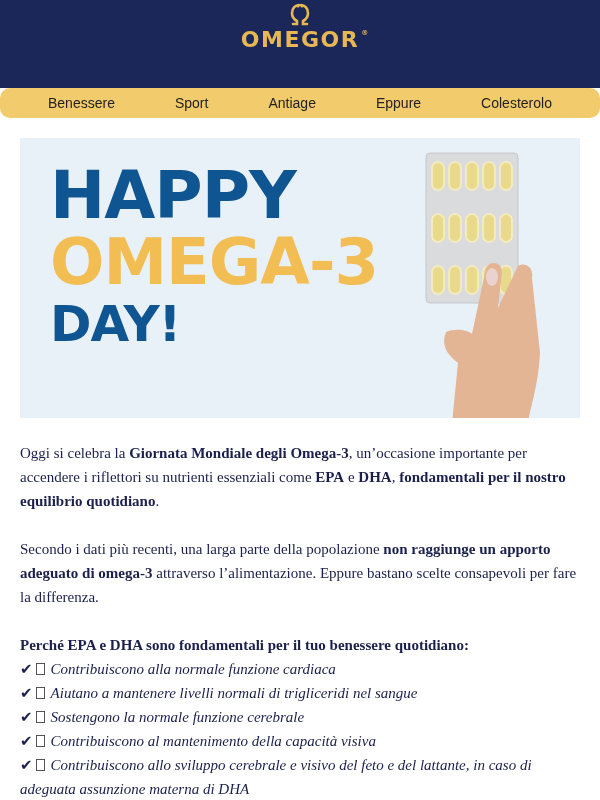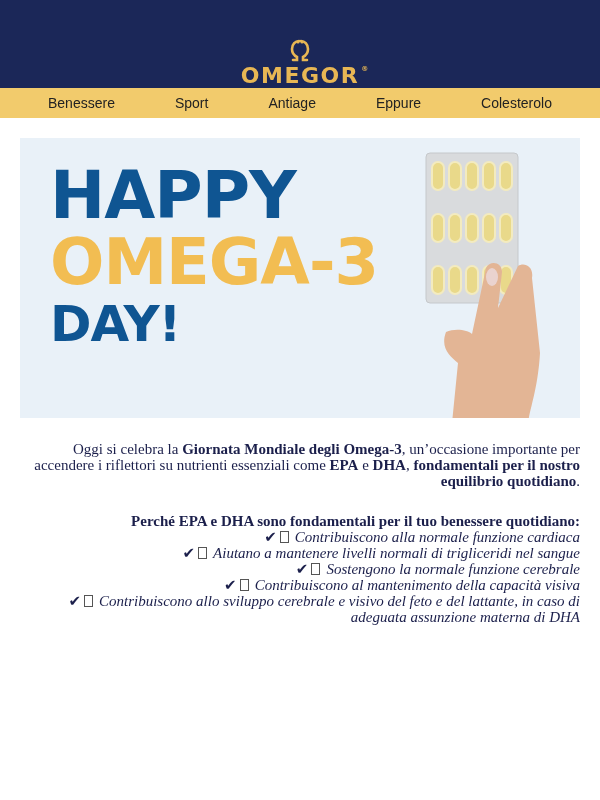--- a/index.html
+++ b/index.html
@@ -1,53 +1,54 @@
 <!DOCTYPE html>
 <html><head>
 <meta charset="utf-8">
 <style>
   * { box-sizing: border-box; margin: 0; padding: 0; }
   html, body { width: 600px; height: 800px; overflow: hidden; background: #ffffff; }
   body { font-family: "Liberation Serif", serif; color: #1b1f4b; }
 
   .header {
     width: 600px; height: 88px; background: #1b2758;
-    display: flex; flex-direction: column; align-items: center; justify-content: flex-end;
+    display: flex; flex-direction: column; align-items: center; justify-content: flex-start;
   }
   .logo-omega { width: 22px; height: 24px; margin-top: 2px; }
   .logo-text {
     font-family: "DejaVu Sans", sans-serif; font-weight: bold;
     color: #e8b754; font-size: 22px; letter-spacing: 1.5px; margin-top: 1px;
     position: relative;
   }
   .logo-reg { font-size: 7px; position: absolute; top: 2px; right: -9px; letter-spacing: 0; }
 
   .nav {
     width: 600px; height: 30px; background: #f2cb6c;
     display: flex; align-items: center; justify-content: space-around;
     padding: 0 18px 0 18px;
+    border-radius: 10px;
   }
   .nav-item {
     font-family: "Liberation Sans", sans-serif; font-size: 14px; color: #222;
     text-decoration: none; cursor: pointer;
   }
 
   .hero {
     position: absolute; left: 20px; top: 138px; width: 560px; height: 280px;
     background: #e9f1f8; overflow: hidden;
   }
   .hero-line {
     position: absolute; left: 30px;
     font-family: "DejaVu Sans", sans-serif; font-weight: bold; letter-spacing: -1px;
   }
   .l1 { top: 19px; font-size: 66px; color: #0f5592; }
   .l2 { top: 87px; font-size: 64px; color: #f2bd52; }
   .l3 { top: 157px; font-size: 50px; color: #0f5592; }
 
-  .content { position: absolute; left: 20px; top: 441px; width: 560px; font-size: 15px; line-height: 16px; text-align: right; }
+  .content { position: absolute; left: 20px; top: 441px; width: 560px; font-size: 15px; line-height: 24px; }
   .content p { margin-bottom: 24px; }
   .content b { color: #1b1f4b; }
   .list-heading { font-weight: bold; }
   .check-item { display: block; font-style: italic; }
   .check { font-family: "DejaVu Sans", sans-serif; font-size: 15px; color: #1b1f4b; }
   .box { display: inline-block; width: 9px; height: 12px; border: 1px solid #555; margin: 0 6px 0 3px; vertical-align: -1px; }
 </style>
 </head>
 <body>
 
@@ -95,20 +96,23 @@
     </g>
     <path d="M42 275 L48 215 C40 208 30 200 36 184 C45 180 58 182 62 186 L76 120 C80 112 92 114 92 124 L88 160 L108 118 C114 114 124 118 122 130 L130 205 C128 240 120 260 118 275 Z" fill="#e3b595"></path>
     <ellipse cx="82" cy="129" rx="6" ry="9" fill="#ead3cf"></ellipse>
   </svg>
 </div>
 
 <div class="content">
   <p>
     <span>Oggi si celebra la </span><b>Giornata Mondiale degli Omega-3</b><span>, un’occasione importante per accendere i riflettori su nutrienti essenziali come </span><b>EPA</b><span> e </span><b>DHA</b><span>, </span><b>fondamentali per il nostro equilibrio quotidiano</b><span>.</span>
   </p>
+  <p>
+    <span>Secondo i dati più recenti, una larga parte della popolazione </span><b>non raggiunge un apporto adeguato di omega-3</b><span> attraverso l’alimentazione. Eppure bastano scelte consapevoli per fare la differenza.</span>
+  </p>
   <div>
     <div class="list-heading">Perché EPA e DHA sono fondamentali per il tuo benessere quotidiano:</div>
     <div class="check-item"><span class="check">✔</span><span class="box"></span><span>Contribuiscono alla normale funzione cardiaca</span></div>
     <div class="check-item"><span class="check">✔</span><span class="box"></span><span>Aiutano a mantenere livelli normali di trigliceridi nel sangue</span></div>
     <div class="check-item"><span class="check">✔</span><span class="box"></span><span>Sostengono la normale funzione cerebrale</span></div>
     <div class="check-item"><span class="check">✔</span><span class="box"></span><span>Contribuiscono al mantenimento della capacità visiva</span></div>
     <div class="check-item"><span class="check">✔</span><span class="box"></span><span>Contribuiscono allo sviluppo cerebrale e visivo del feto e del lattante, in caso di adeguata assunzione materna di DHA</span></div>
   </div>
 </div>
 

